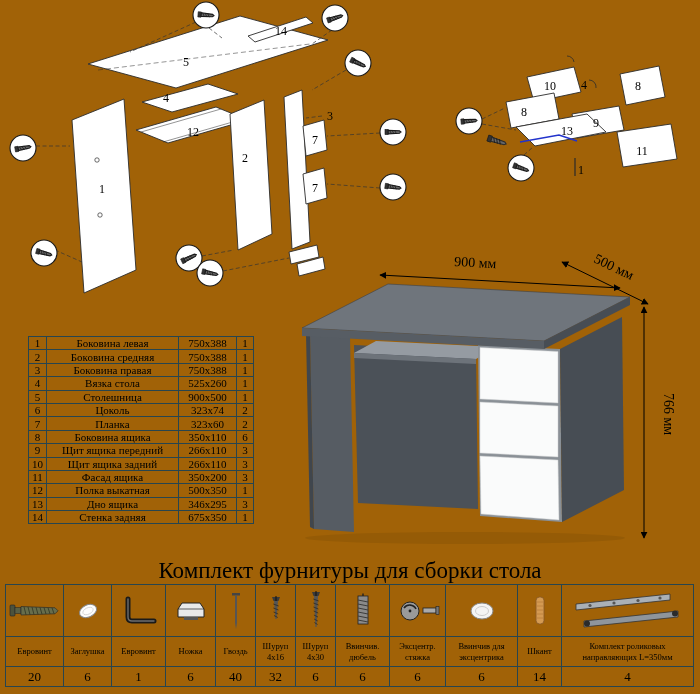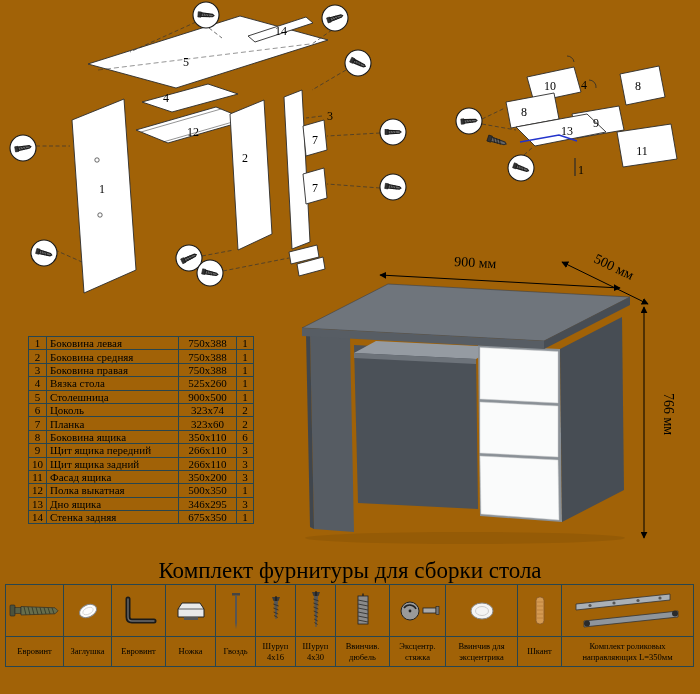--- a/index.html
+++ b/index.html
@@ -10,21 +10,21 @@
   }
   .abs { position:absolute; }
 
   
   table.parts { border-collapse:collapse; font-size:11px; }
   table.parts td {
     border:1px solid #27454f; height:13.4px; line-height:12px;
     padding:0 3px; white-space:nowrap; font-size:11px;
   }
   table.parts td.c-num { text-align:center; width:17px; }
-  table.parts td.c-name { width:132px; text-align:left; }
+  table.parts td.c-name { width:132px; text-align:center; }
   table.parts td.c-size { width:58px; text-align:center;margin-left:19px; }
   table.parts td.c-qty { width:17px; text-align:center; }
 
   
   table.hw { border-collapse:collapse; table-layout:fixed; width:574px; }
   table.hw td {
     border:1px solid #27454f; text-align:center; vertical-align:middle;
     padding:1px 2px; overflow:hidden;
   }
   tr.hw-icons td { height:52px; }
@@ -440,16 +440,30 @@
         <td>Ножка</td>
         <td>Гвоздь</td>
         <td>Шуруп 4х16</td>
         <td>Шуруп 4х30</td>
         <td>Ввинчив. дюбель</td>
         <td>Эксцентр. стяжка</td>
         <td>Ввинчив для эксцентрика</td>
         <td>Шкант</td>
         <td>Комплект роликовых направляющих L=350мм</td>
       </tr>
+      <tr class="hw-qty">
+        <td>20</td>
+        <td>6</td>
+        <td>1</td>
+        <td>6</td>
+        <td>40</td>
+        <td>32</td>
+        <td>6</td>
+        <td>6</td>
+        <td>6</td>
+        <td>6</td>
+        <td>14</td>
+        <td>4</td>
+      </tr>
     </tbody>
   </table>
 
 </div>
 
 </body></html>

